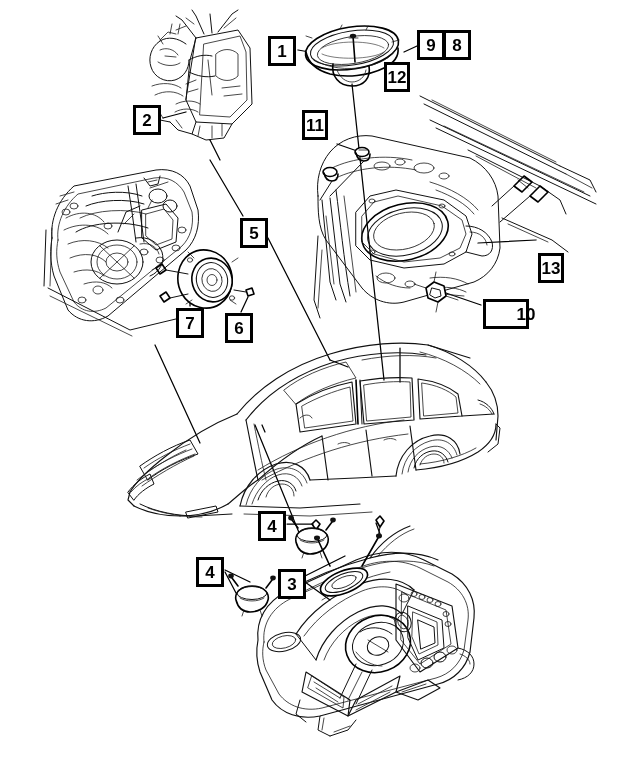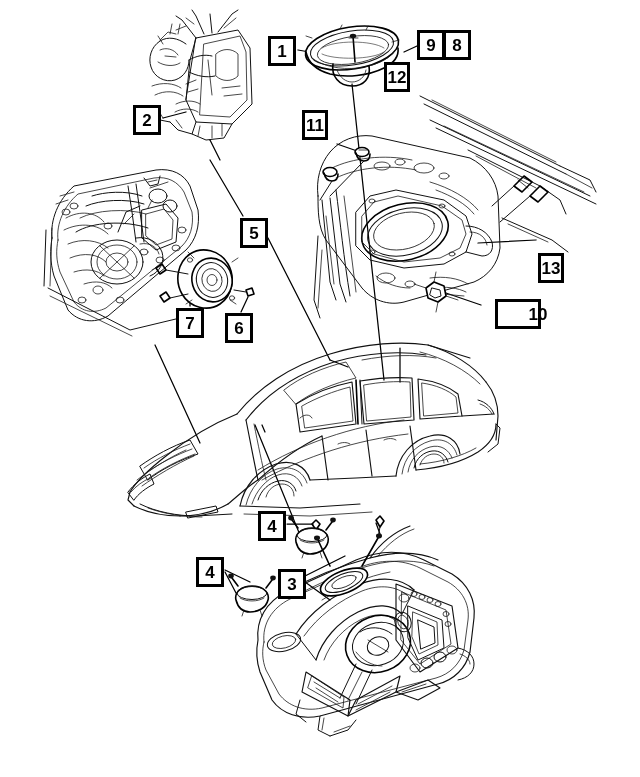--- a/index.html
+++ b/index.html
@@ -543,18 +543,18 @@
   <div class="callout w1" style="left:268px; top:36px;">1</div>
   <div class="callout w1" style="left:133px; top:105px;">2</div>
   <div class="callout w1" style="left:417px; top:30px;">9</div>
   <div class="callout w1" style="left:443px; top:30px;">8</div>
   <div class="callout w2" style="left:384px; top:62px;">12</div>
   <div class="callout w2" style="left:302px; top:110px;">11</div>
   <div class="callout w1" style="left:240px; top:218px;">5</div>
   <div class="callout w2" style="left:538px; top:225px;margin-top:28px;">13</div>
   <div class="callout w1" style="left:176px; top:308px;">7</div>
   <div class="callout w1" style="left:225px; top:313px;">6</div>
-  <div class="callout w2" style="left:495px; top:299px;padding-left:40px;">10</div>
+  <div class="callout w2" style="left:483px; top:299px;padding-left:40px;">10</div>
   <div class="callout w1" style="left:258px; top:511px;">4</div>
   <div class="callout w1" style="left:278px; top:569px;">3</div>
   <div class="callout w1" style="left:196px; top:557px;">4</div>
 
 </div>
 
 </body></html>

